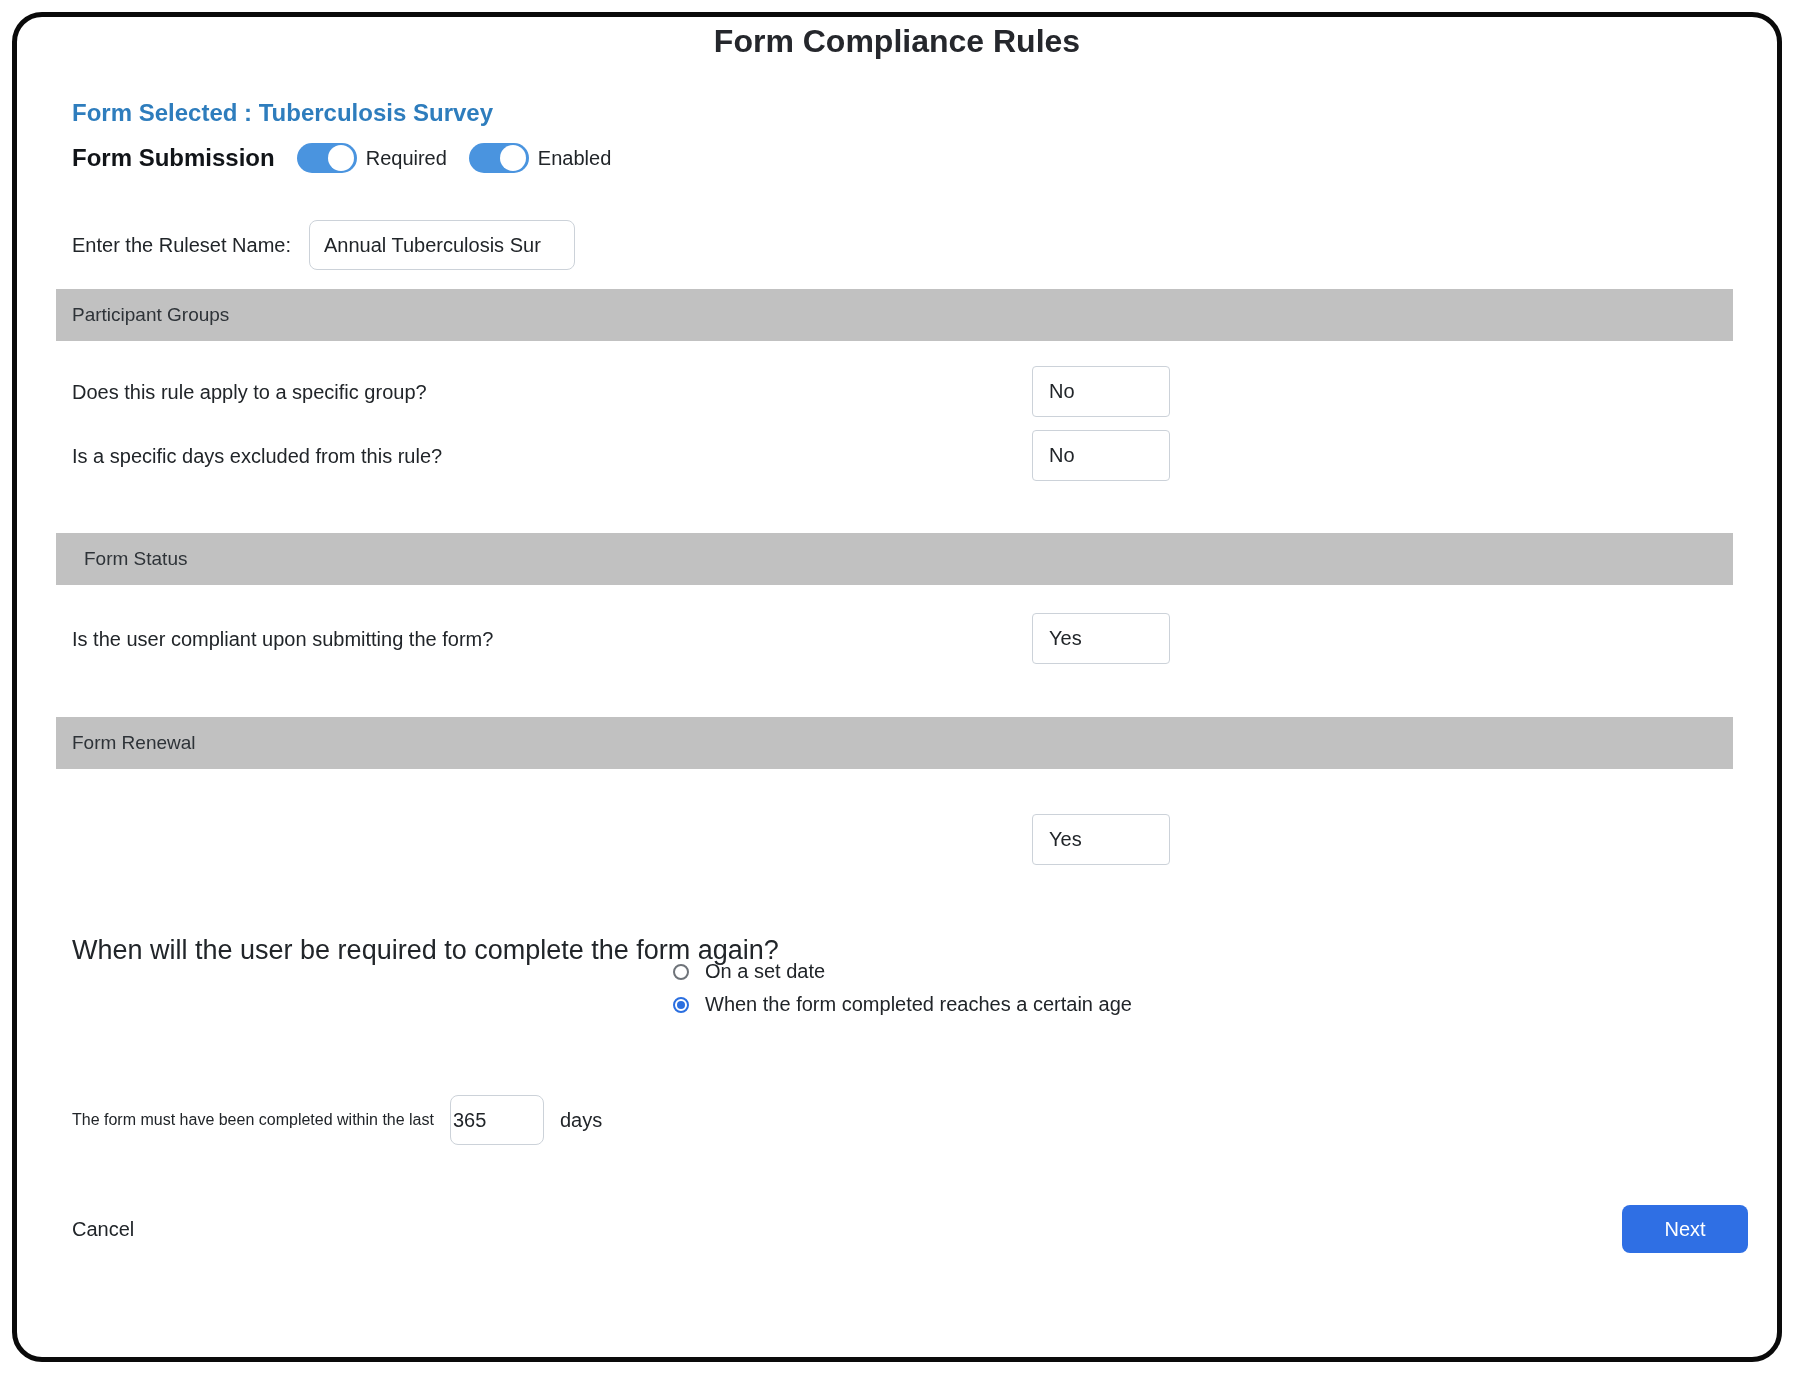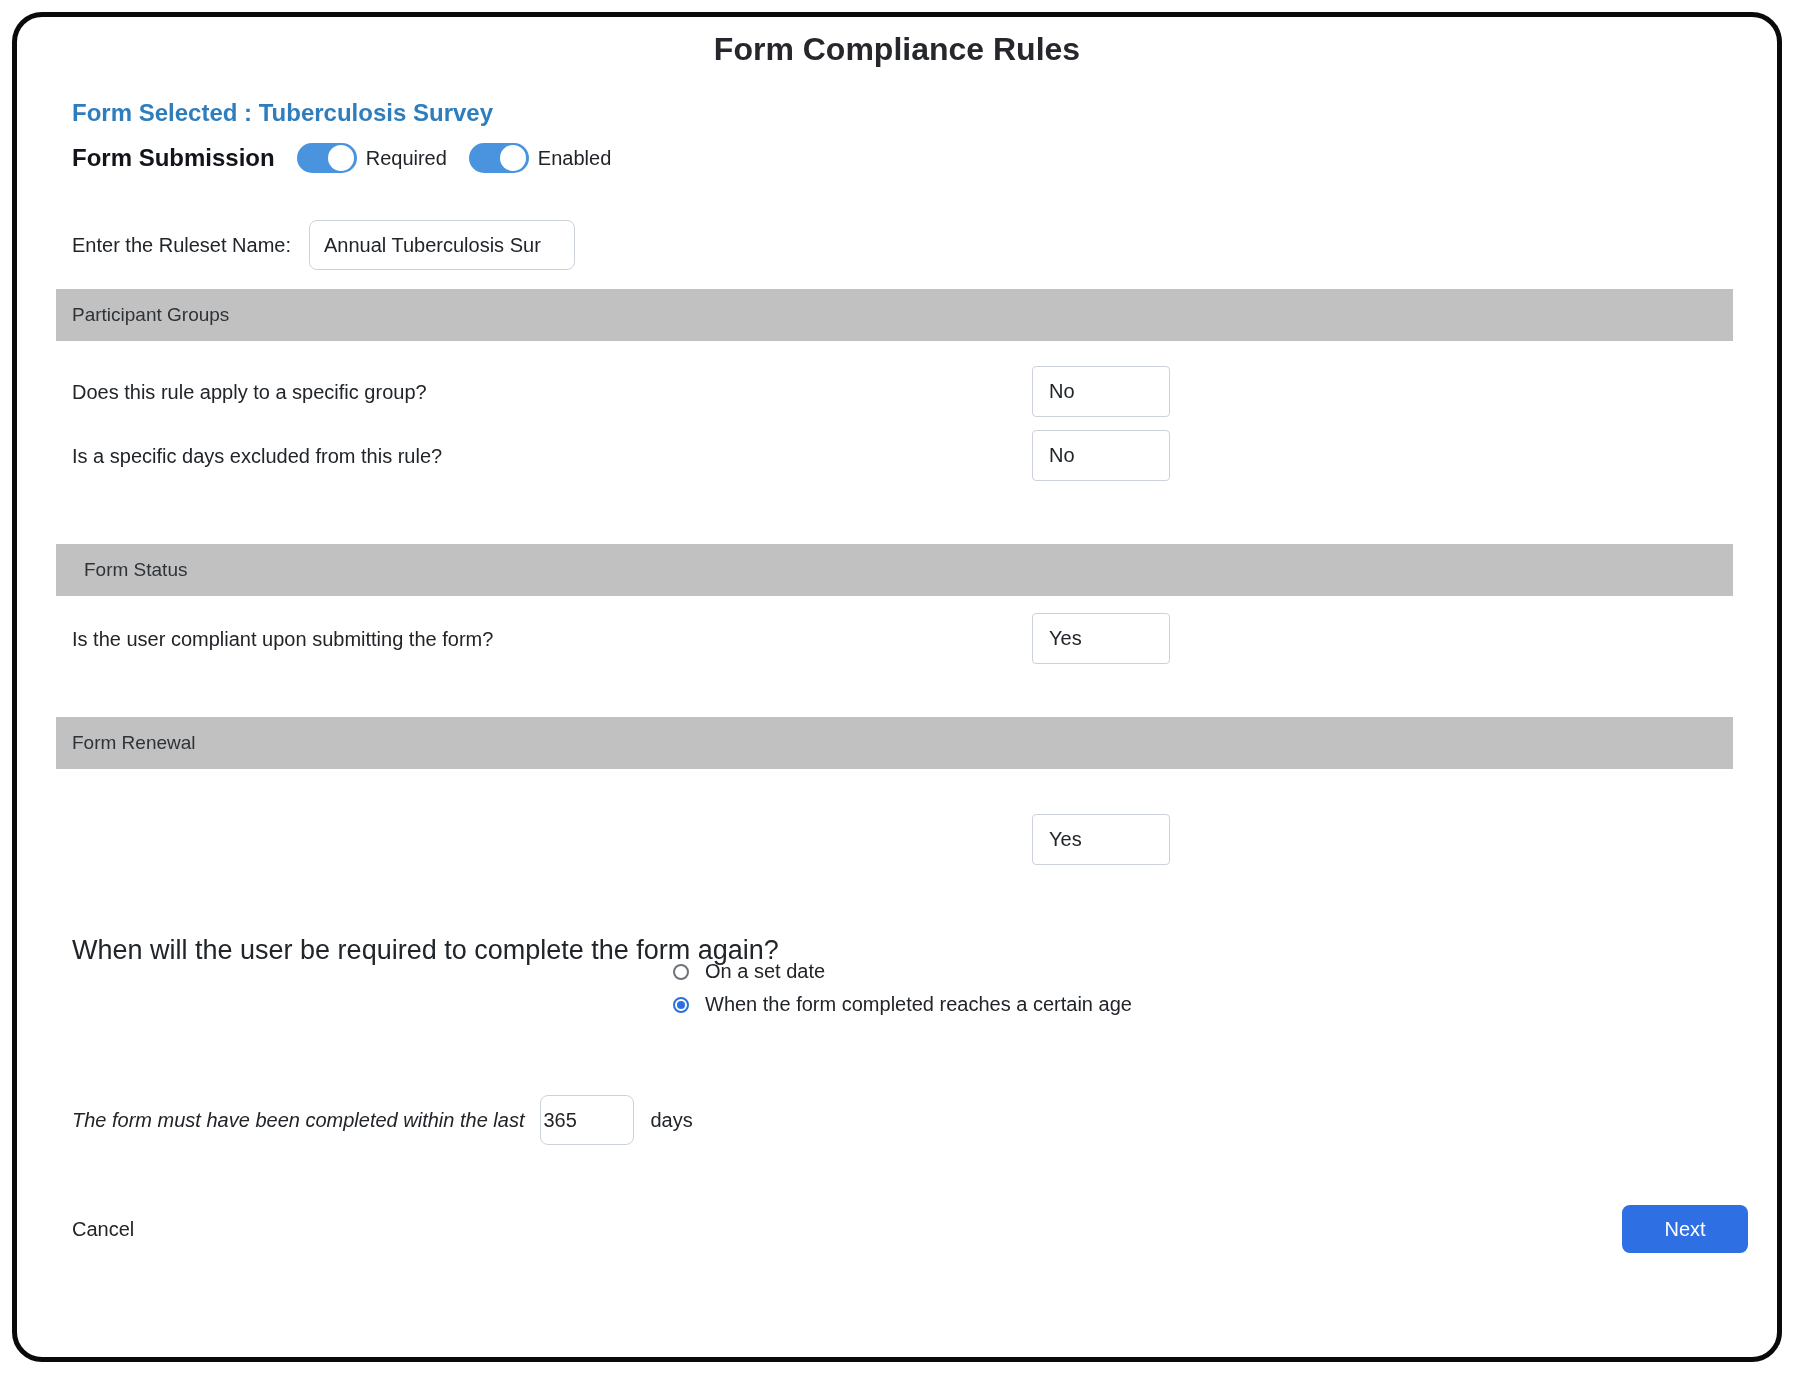--- a/index.html
+++ b/index.html
@@ -11,21 +11,21 @@
     --text-dark:#212529;
     --border-gray:#ccd2d9;
   }
   *{box-sizing:border-box;margin:0;padding:0;}
   html,body{width:1794px;height:1374px;background:#fff;
     font-family:"Liberation Sans",sans-serif;color:var(--text-dark);}
   .panel{position:absolute;inset:12px;background:#fff;
     border:5px solid #0a0a0a;border-radius:30px;}
   .row-abs{position:absolute;left:0;width:100%;}
 
-  .title-row{top:12px;text-align:center;}
+  .title-row{top:4px;text-align:center;}
   .title-row h1{font-size:32px;line-height:40px;font-weight:700;color:#25272c;}
 
   .form-selected{position:absolute;top:82px;left:55px;font-size:24px;
     font-weight:600;color:var(--accent-blue);}
 
   .submission-row{position:absolute;top:124px;left:55px;height:34px;
     display:flex;align-items:center;}
   .submission-label{font-size:24px;font-weight:700;color:#111418;}
   .toggle{position:relative;width:60px;height:30px;border-radius:15px;
     background:var(--toggle-blue);margin-left:22px;cursor:pointer;flex:none;}
@@ -37,21 +37,21 @@
   .ruleset-label{font-size:20px;}
   .text-input{height:50px;border:1px solid var(--border-gray);border-radius:8px;
     font-family:"Liberation Sans",sans-serif;font-size:20px;color:var(--text-dark);
     padding:0 14px;background:#fff;outline:none;}
   .ruleset-input{width:266px;margin-left:18px;}
 
   .section-header{position:absolute;left:39px;width:calc(100% - 83px);height:52px;
     background:var(--section-header-bg);display:flex;align-items:center;
     padding-left:16px;font-size:19px;color:#2e3338;}
   .hdr-participant{top:272px;}
-  .hdr-status{top:527px;padding-left:28px;}
+  .hdr-status{top:516px;padding-left:28px;}
   .hdr-renewal{top:700px;}
 
   .q-row{height:51px;}
   .q-row .q-label{position:absolute;left:55px;top:50%;transform:translateY(-50%);
     font-size:20px;}
   .select-box{position:absolute;left:1015px;top:0;width:138px;height:51px;
     border:1px solid var(--border-gray);border-radius:4px;background:#fff;
     display:flex;align-items:center;padding-left:16px;font-size:20px;cursor:pointer;}
   .q1{top:349px;} .q2{top:413px;} .q3{top:596px;} .q4{top:797px;}
 
@@ -63,21 +63,21 @@
   .radio-option{display:flex;align-items:center;height:33px;gap:16px;cursor:pointer;}
   .radio-circle{width:16px;height:16px;border-radius:50%;border:2px solid #6e7379;
     background:#fff;flex:none;position:relative;}
   .radio-option.selected .radio-circle{border-color:var(--radio-blue);}
   .radio-option.selected .radio-circle::after{content:"";position:absolute;inset:2px;
     border-radius:50%;background:var(--radio-blue);}
   .radio-option .radio-label{font-size:20px;}
 
   .days-row{position:absolute;top:1078px;left:55px;height:50px;display:flex;
     align-items:center;}
-  .days-label{font-size:20px;font-style:italic;}
+  .days-label{font-size:16px;}
   .days-input{width:94px;margin-left:16px;padding:0 2px;}
   .days-suffix{font-size:20px;margin-left:16px;}
 
   .footer-row{top:1188px;height:48px;}
   .cancel-link{position:absolute;left:55px;top:50%;transform:translateY(-50%);
     font-size:20px;cursor:pointer;}
   .next-button{position:absolute;right:29px;top:0;width:126px;height:48px;
     border:none;border-radius:8px;background:var(--button-blue);color:#fff;
     font-family:"Liberation Sans",sans-serif;font-size:20px;display:flex;
     align-items:center;justify-content:center;cursor:pointer;}

